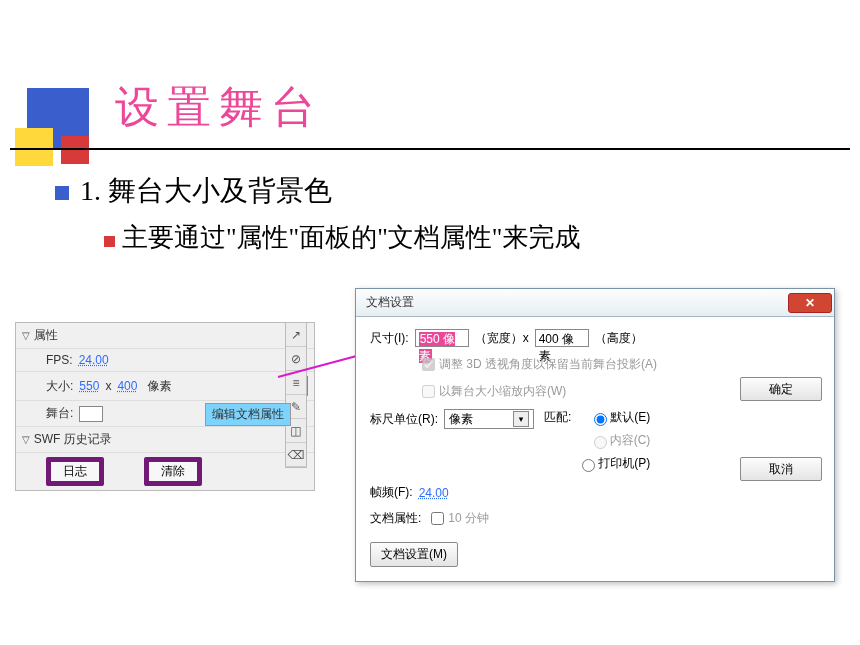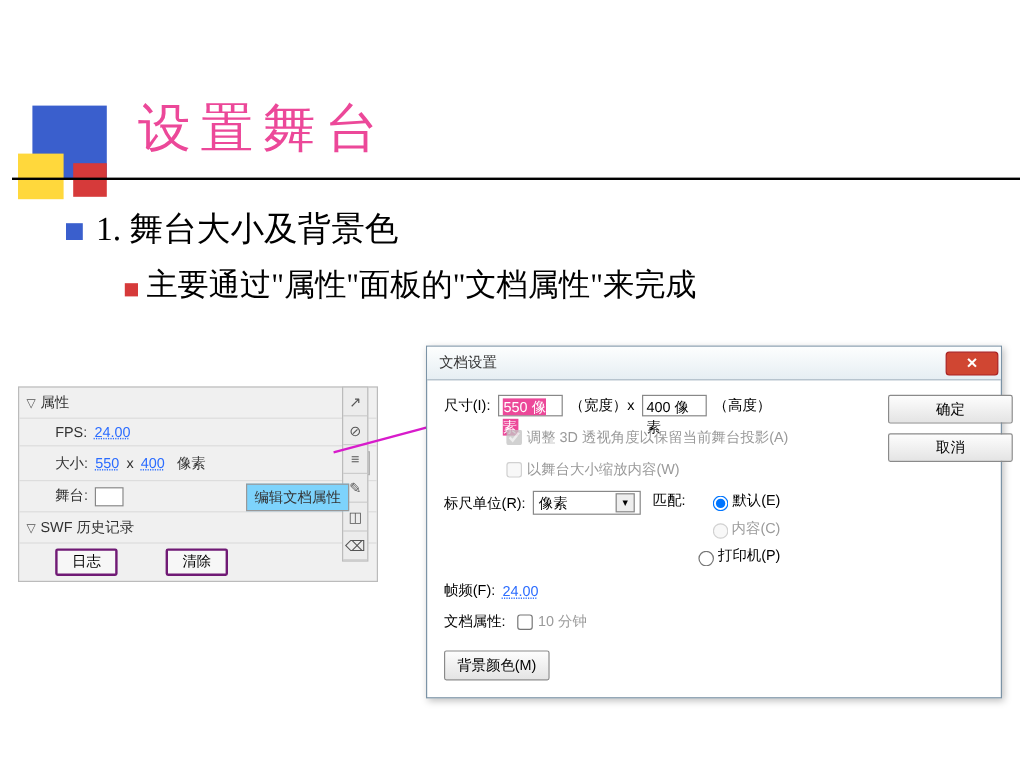--- a/index.html
+++ b/index.html
@@ -85,21 +85,21 @@
     border: 1px solid #bbb;
     background: #ececec;
   }
   .iconbtn {
     width: 20px; height: 24px;
     display: flex; align-items: center; justify-content: center;
     border-bottom: 1px solid #ccc;
     font-size: 12px; color: #555;
   }
   .prop-button {
-    border: 2px solid #701a75; background: #f7f7f7;
+    border: 5px solid #701a75; background: #f7f7f7;
     padding: 1px 12px; font-size: 12px; border-radius: 2px;
     cursor: default;
   }
   .tooltip {
     position: absolute;
     top: 403px; left: 205px;
     background: #7dd3fc;
     border: 1px solid #999;
     padding: 2px 6px;
     font-size: 12px;
@@ -163,24 +163,25 @@
   .dialog-body {
     display: flex;
     padding: 12px 12px 14px 14px;
     gap: 10px;
   }
   .dlg-left { flex: 1; }
   .dlg-right { width: 82px; display: flex; flex-direction: column; gap: 8px; }
   .win-btn {
     border: 1px solid #8a8a8a;
     background: linear-gradient(#fdfdfd, #e4e4e4);
-    height: 24px; width: 104px;
+    height: 24px; width: 82px;
     font-size: 12px;
     display: flex; align-items: center; justify-content: center;
     border-radius: 2px;
+    margin-top: 48px;
   }
   .dlg-row { display: flex; align-items: center; margin-bottom: 8px; }
   .dlg-row label { margin-right: 6px; }
   .txt-inp {
     width: 54px; height: 18px;
     border: 1px solid #888; font-size: 12px;
     padding: 1px 3px;
   }
   .hl { background: #ec4899; color: #fff; padding: 0 1px; }
   .chk { width: 13px; height: 13px; margin-right: 4px; accent-color: #3a7; }
@@ -331,20 +332,20 @@
 
       <div class="dlg-row">
         <label>帧频(F):</label>
         <span class="link-val">24.00</span>
       </div>
       <div class="dlg-row">
         <label>文档属性:</label>
         <input type="checkbox" class="chk" style="">
         <span class="disabled">10 分钟</span>
       </div>
-      <button class="def-btn">背景颜色(M)</button>
+      <button class="def-btn">文档设置(M)</button>
     </div>
     <div class="dlg-right">
       <div class="win-btn">确定</div>
       <div class="win-btn">取消</div>
     </div>
   </div>
 </div>
 
 </body></html>

